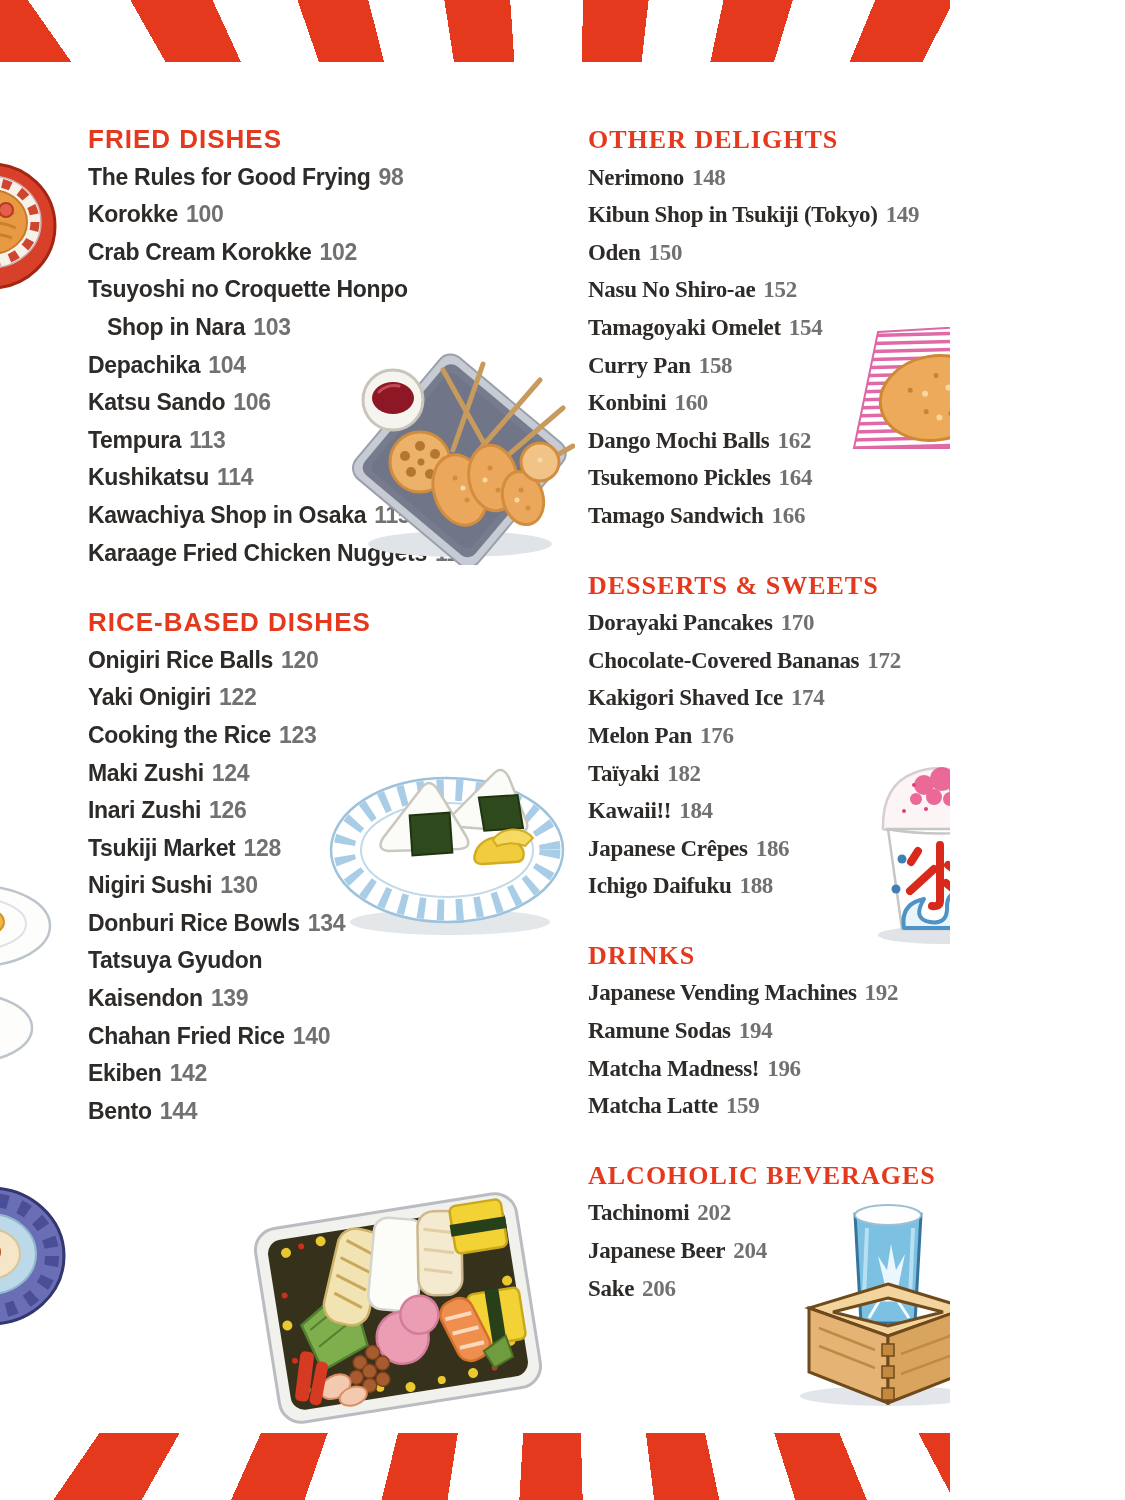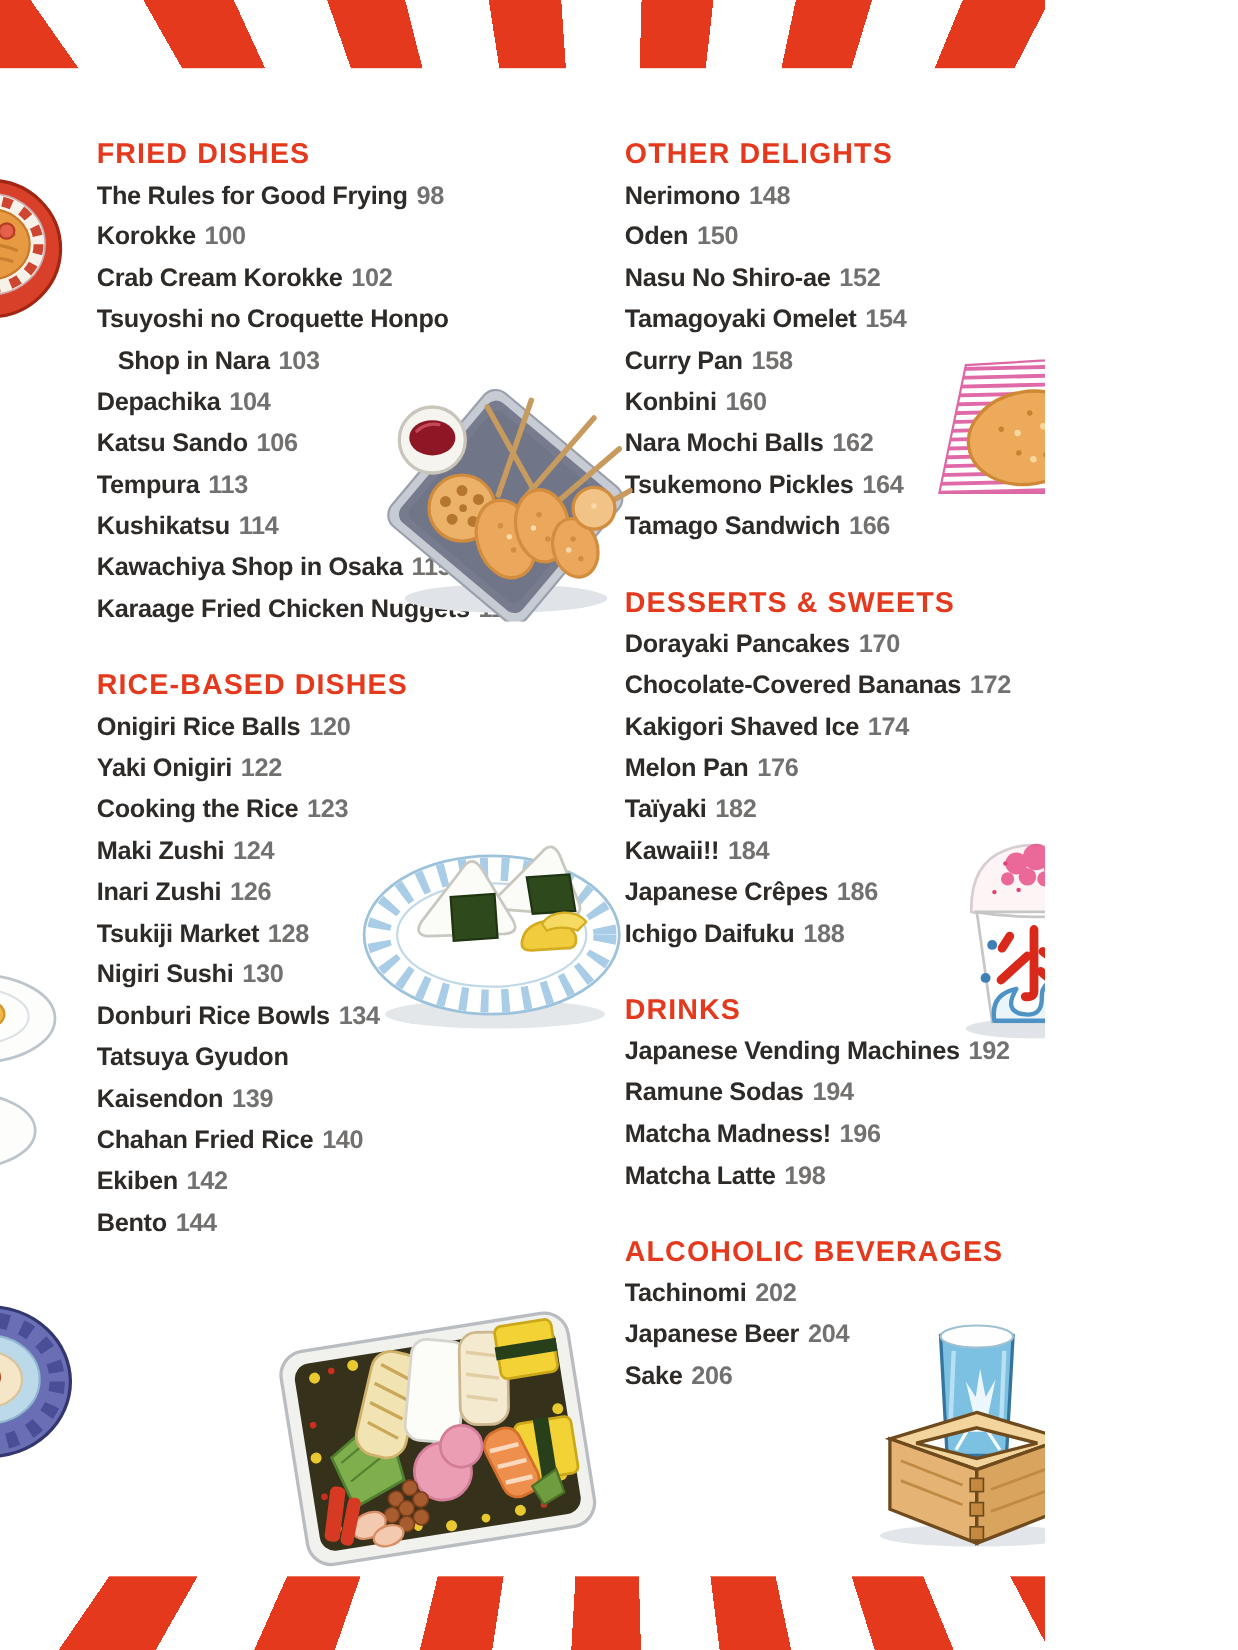--- a/index.html
+++ b/index.html
@@ -8,21 +8,21 @@
   
   .sunburst{position:absolute;inset:0;
     background:repeating-conic-gradient(from 268deg at 562px 760px,
       #e5391e 0deg 4.9deg,#ffffff 4.9deg 10.4deg);}
   .content-mask{position:absolute;left:0;top:62px;width:1058px;height:1371px;background:#fff;}
   .vline{position:absolute;left:1041px;top:80px;width:3px;height:1337px;background:#1d1c1b;
          transform:rotate(0.12deg);}
   
   .col{position:absolute;top:121px;width:480px;}
   .col-left{left:88px;}
-  .col-right{left:568px;}
+  .col-right{left:588px;font-family:Liberation Serif, serif;}
   .section+.section{margin-top:32px;}
   .sec-header{color:#e5391e;font-weight:bold;font-size:26px;line-height:37.6px;
               letter-spacing:1px;white-space:nowrap;}
   .entry{font-size:23px;line-height:37.6px;color:#2d2a28;font-weight:bold;
          letter-spacing:-0.3px;white-space:nowrap;}
   .entry .pg{color:#73716f;margin-left:8px;}
   .entry.indent{padding-left:19px;}
   .illus{position:absolute;}
 </style>
 </head>
@@ -72,26 +72,27 @@
         </div>
     </div>
   </div>
 
   <div class="col col-right">
     <div class="section">
       <div class="sec-header">OTHER DELIGHTS</div>
       <div class="items">
 
       <div class="entry"><span>Nerimono</span><span class="pg">148</span></div>
+          <div class="entry"><span>Kibun Shop in Tsukiji (Tokyo)</span><span class="pg">149</span></div>
           <div class="entry"><span>Oden</span><span class="pg">150</span></div>
           <div class="entry"><span>Nasu No Shiro-ae</span><span class="pg">152</span></div>
           <div class="entry"><span>Tamagoyaki Omelet</span><span class="pg">154</span></div>
           <div class="entry"><span>Curry Pan</span><span class="pg">158</span></div>
           <div class="entry"><span>Konbini</span><span class="pg">160</span></div>
-          <div class="entry"><span>Nara Mochi Balls</span><span class="pg">162</span></div>
+          <div class="entry"><span>Dango Mochi Balls</span><span class="pg">162</span></div>
           <div class="entry"><span>Tsukemono Pickles</span><span class="pg">164</span></div>
           <div class="entry"><span>Tamago Sandwich</span><span class="pg">166</span></div>
         </div>
     </div>
     <div class="section">
       <div class="sec-header">DESSERTS &amp; SWEETS</div>
       <div class="items">
 
       <div class="entry"><span>Dorayaki Pancakes</span><span class="pg">170</span></div>
           <div class="entry"><span>Chocolate-Covered Bananas</span><span class="pg">172</span></div>
@@ -103,21 +104,21 @@
           <div class="entry"><span>Ichigo Daifuku</span><span class="pg">188</span></div>
         </div>
     </div>
     <div class="section">
       <div class="sec-header">DRINKS</div>
       <div class="items">
 
       <div class="entry"><span>Japanese Vending Machines</span><span class="pg">192</span></div>
           <div class="entry"><span>Ramune Sodas</span><span class="pg">194</span></div>
           <div class="entry"><span>Matcha Madness!</span><span class="pg">196</span></div>
-          <div class="entry"><span>Matcha Latte</span><span class="pg">198</span></div>
+          <div class="entry"><span>Matcha Latte</span><span class="pg">159</span></div>
         </div>
     </div>
     <div class="section">
       <div class="sec-header">ALCOHOLIC BEVERAGES</div>
       <div class="items">
 
       <div class="entry"><span>Tachinomi</span><span class="pg">202</span></div>
           <div class="entry"><span>Japanese Beer</span><span class="pg">204</span></div>
           <div class="entry"><span>Sake</span><span class="pg">206</span></div>
         </div>

